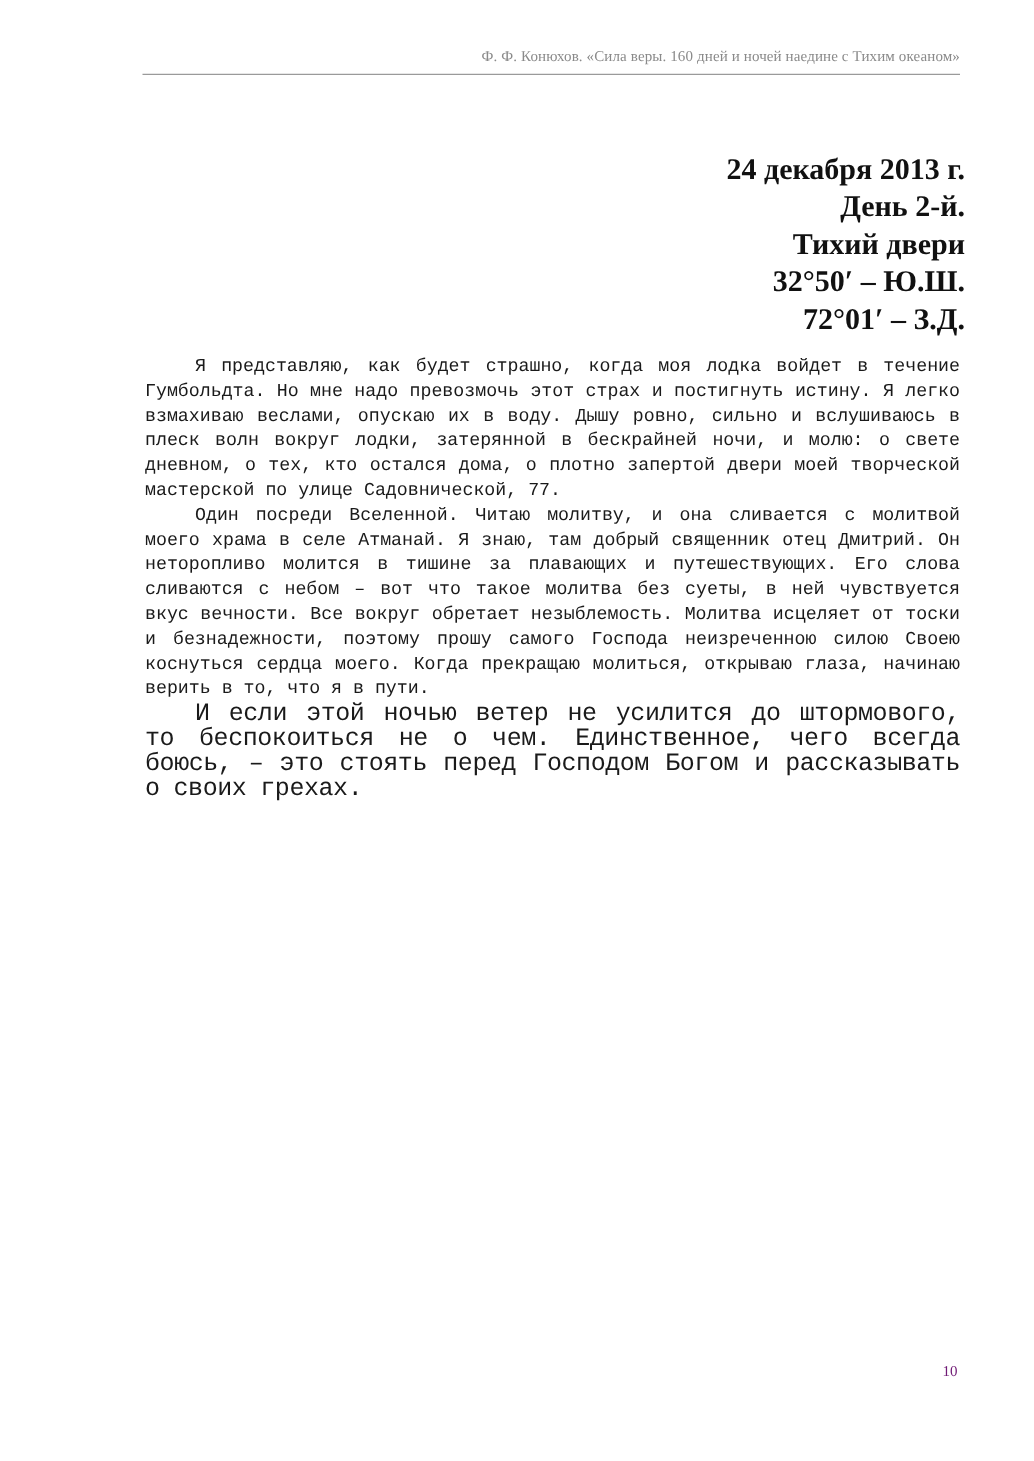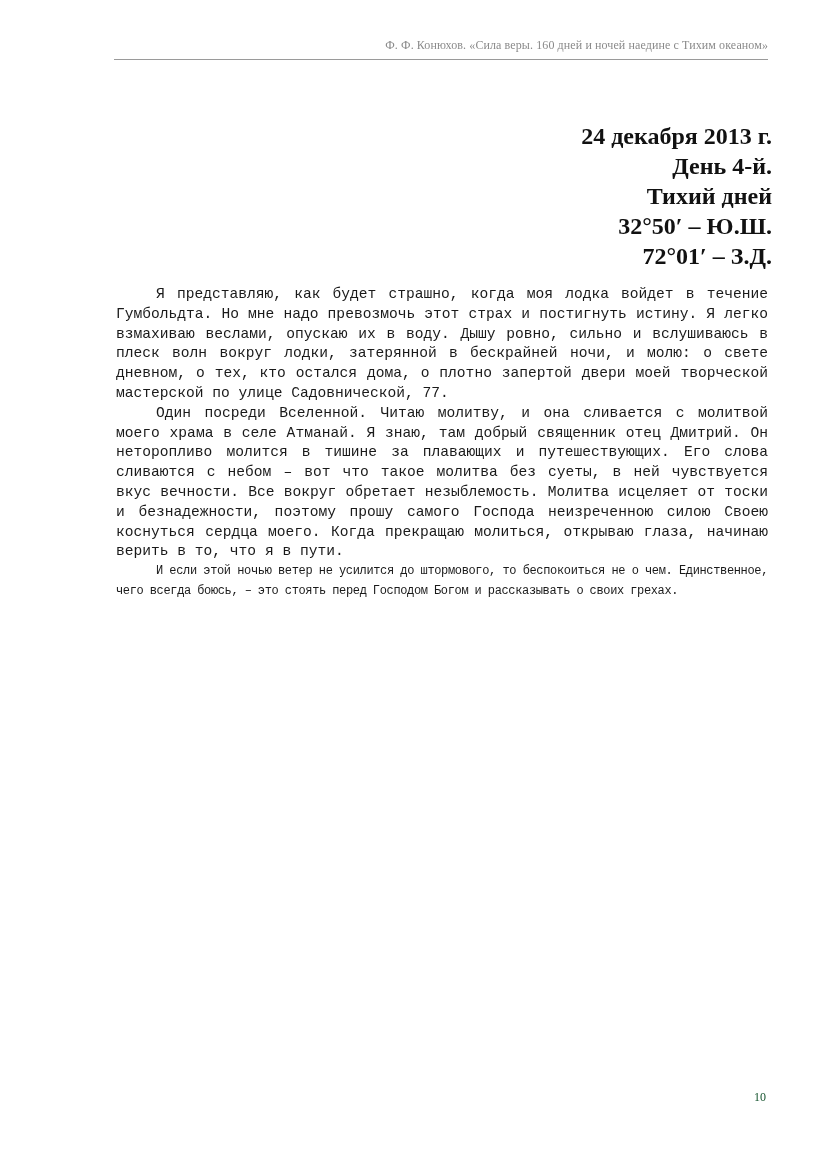--- a/index.html
+++ b/index.html
@@ -59,42 +59,42 @@
       color: #1a1a1a;
     }
     .para {
       margin: 0;
       text-indent: 40px;
       text-align: justify;
       text-align-last: left;
       font-family: Liberation Mono, monospace;
     }
     .para.condensed {
-      font-size: 12px;
+      font-size: 20px;
       letter-spacing: -0.35px;
       word-spacing: -0.5px;
     }
     .page-number {
       position: absolute;
       left: 754px;
       top: 1090px;
       font-size: 12px;
-      color: #14532d;
+      color: #701a75;
     }
   </style>
 </head>
 <body>
 
 <div class="running-header">Ф.  Ф.  Конюхов.  «Сила веры. 160 дней и ночей наедине с Тихим океаном»</div>
 <div class="header-rule"></div>
 
 <div class="heading-block">
   <span class="heading-line">24 декабря 2013 г.</span>
-  <span class="heading-line">День 4-й.</span>
-  <span class="heading-line">Тихий дней</span>
+  <span class="heading-line">День 2-й.</span>
+  <span class="heading-line">Тихий двери</span>
   <span class="heading-line">32°50′ – Ю.Ш.</span>
   <span class="heading-line">72°01′ – З.Д.</span>
 </div>
 
 <div class="body-text">
   <p class="para">Я представляю, как будет страшно, когда моя лодка войдет в течение Гумбольдта. Но мне надо превозмочь этот страх и постигнуть истину. Я легко взмахиваю веслами, опускаю их в воду. Дышу ровно, сильно и вслушиваюсь в плеск волн вокруг лодки, затерянной в бескрайней ночи, и молю: о свете дневном, о тех, кто остался дома, о плотно запертой двери моей творческой мастерской по улице Садовнической, 77.</p>
   <p class="para">Один посреди Вселенной. Читаю молитву, и она сливается с молитвой моего храма в селе Атманай. Я знаю, там добрый священник отец Дмитрий. Он неторопливо молится в тишине за плавающих и путешествующих. Его слова сливаются с небом – вот что такое молитва без суеты, в ней чувствуется вкус вечности. Все вокруг обретает незыблемость. Молитва исцеляет от тоски и безнадежности, поэтому прошу самого Господа неизреченною силою Своею коснуться сердца моего. Когда прекращаю молиться, открываю глаза, начинаю верить в то, что я в пути.</p>
   <p class="para condensed">И если этой ночью ветер не усилится до штормового, то беспокоиться не о чем. Единственное, чего всегда боюсь, – это стоять перед Господом Богом и рассказывать о своих грехах.</p>
 </div>
 

